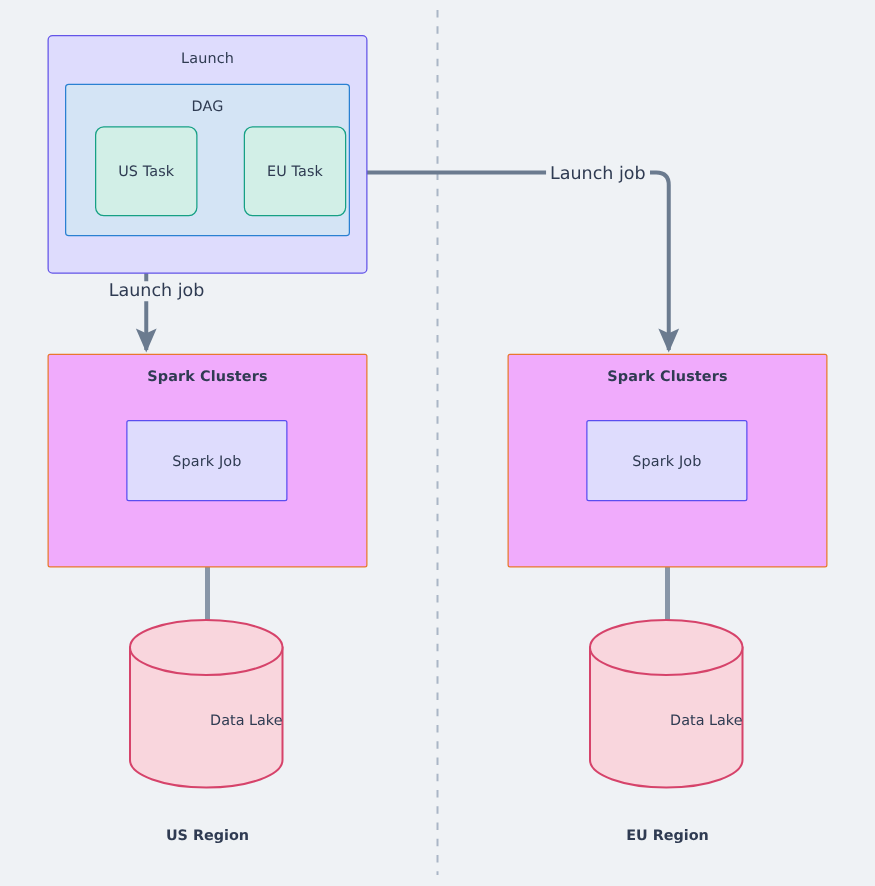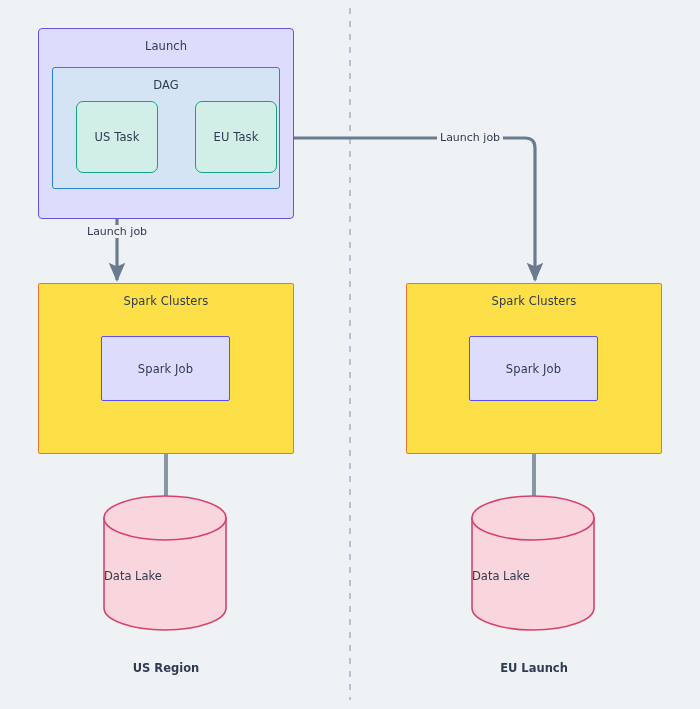--- a/index.html
+++ b/index.html
@@ -46,23 +46,24 @@
     border: 1.6px solid #2a80d2;
     border-radius: 3px;
   }
   .task-box {
     background: #d2efe7;
     border: 1.6px solid #16a085;
     border-radius: 7px;
     padding-left: 24px;
   }
   .spark-clusters-box {
-    background: #fde047;
+    background: #f0abfc;
     border: 1.6px solid #e8782e;
     border-radius: 2px;
+    font-weight: bold;
   }
   .spark-job-box {
     background: #dedcfd;
     border: 1.6px solid #5b4ef0;
     border-radius: 2px;
     padding-left: 41px;
   }
   
   .title-top {
     top: 10px;
@@ -76,35 +77,35 @@
     position: absolute;
     text-align: center;
     font-size: 11.5px;
     font-weight: bold;
     color: #2f3b52;
     white-space: nowrap;
   }
   
   .edge-label {
     position: absolute;
-    font-size: 11px;
+    font-size: 14px;
     color: #2f3b52;
     white-space: nowrap;
     background: #eff2f5;
     padding: 0 3px;
   }
   .edge-label.on-line {
     background: #eff2f5;
   }
   
   .cylinder-label {
     position: absolute;
     left: 0;
     right: 0;
-    text-align: left;
+    text-align: right;
     font-size: 11.5px;
     color: #2f3b52;
     white-space: nowrap;
   }
 </style>
 </head>
 <body>
 
 <svg id="canvas" viewBox="0 0 700 709" xmlns="http://www.w3.org/2000/svg">
   <defs>
@@ -170,13 +171,13 @@
 <div class="cylinder-label" style="left:104px; width:122px; top:569px;">Data Lake</div>
 
 <div class="cylinder-label" style="left:472px; width:122px; top:569px;">Data Lake</div>
 
 <div class="edge-label" style="left:84px; top:225px;">Launch job</div>
 
 <div class="edge-label on-line" style="left:437px; top:131px;">Launch job</div>
 
 <div class="region-caption" style="left:106px; width:120px; top:661px;text-align:center;">US Region</div>
 
-<div class="region-caption" style="left:474px; width:120px; top:661px;">EU Launch</div>
+<div class="region-caption" style="left:474px; width:120px; top:661px;">EU Region</div>
 
 </body></html>

